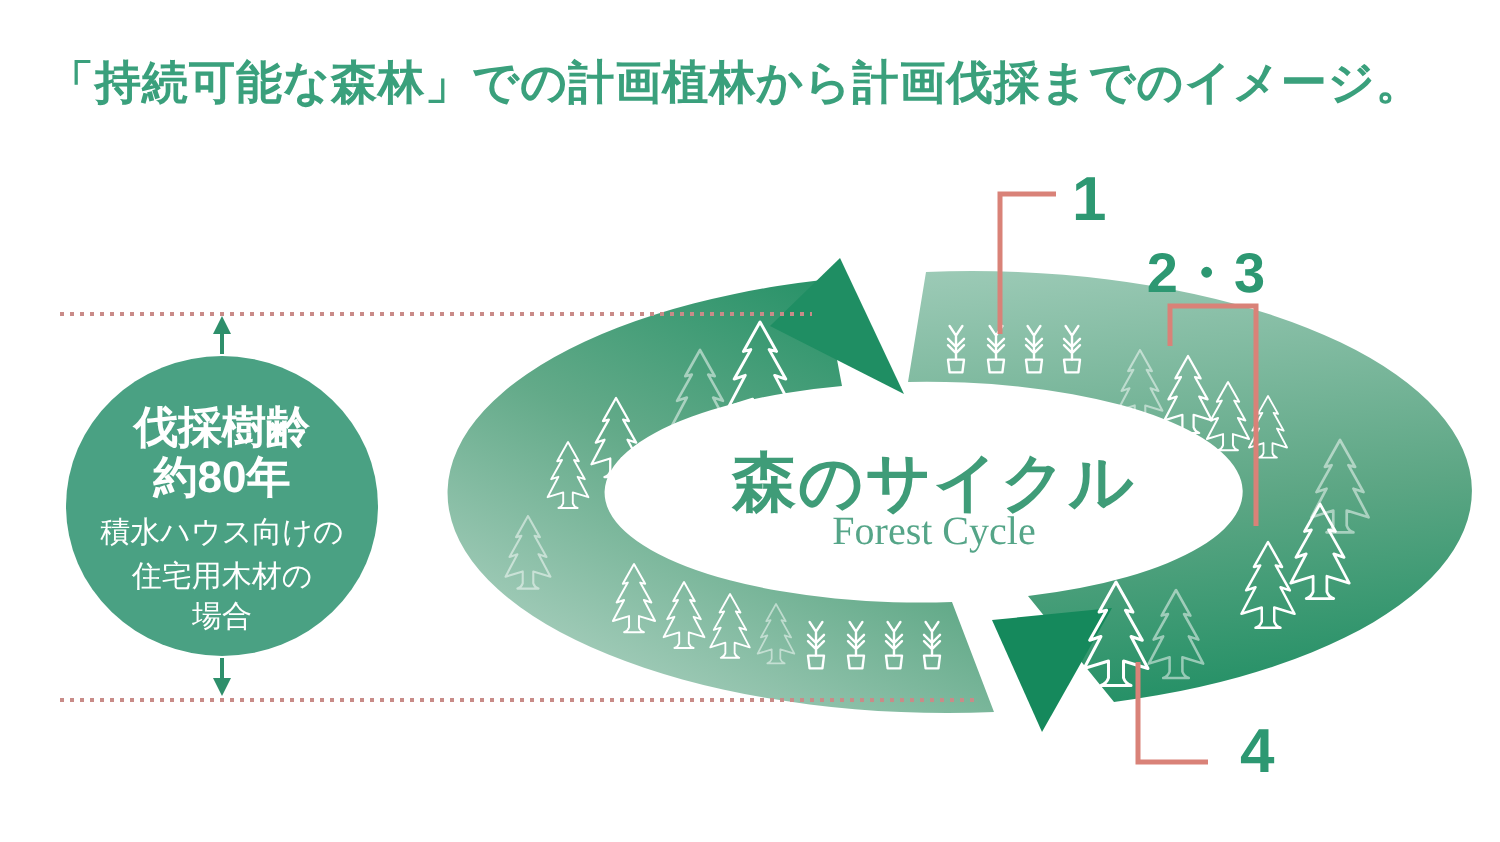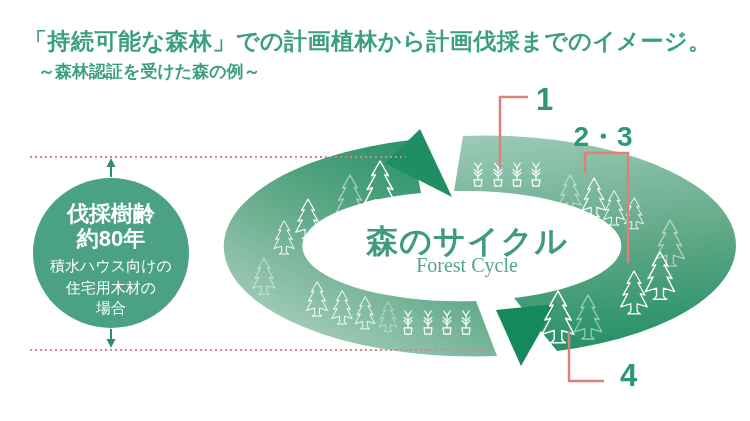--- a/index.html
+++ b/index.html
@@ -41,21 +41,20 @@
     font-family:"Liberation Sans","DejaVu Sans",sans-serif;
     font-weight:bold;fill:#2d9872;
   }
 </style>
 </head>
 <body>
 
 <div class="stage">
 
   <div class="title">「持続可能な森林」での計画植林から計画伐採までのイメージ。</div>
-  <div class="subtitle">～森林認証を受けた森の例～</div>
 
   <svg width="750" height="421" viewBox="0 0 750 421">
 
     <defs>
       <linearGradient id="leftArcGrad" gradientUnits="userSpaceOnUse" x1="420" y1="125" x2="300" y2="360">
         <stop offset="0" stop-color="#1f8e63"></stop>
         <stop offset="0.5" stop-color="#63aa89"></stop>
         <stop offset="1" stop-color="#aed2c2"></stop>
       </linearGradient>
       <linearGradient id="rightArcGrad" gradientUnits="userSpaceOnUse" x1="520" y1="130" x2="545" y2="365">

